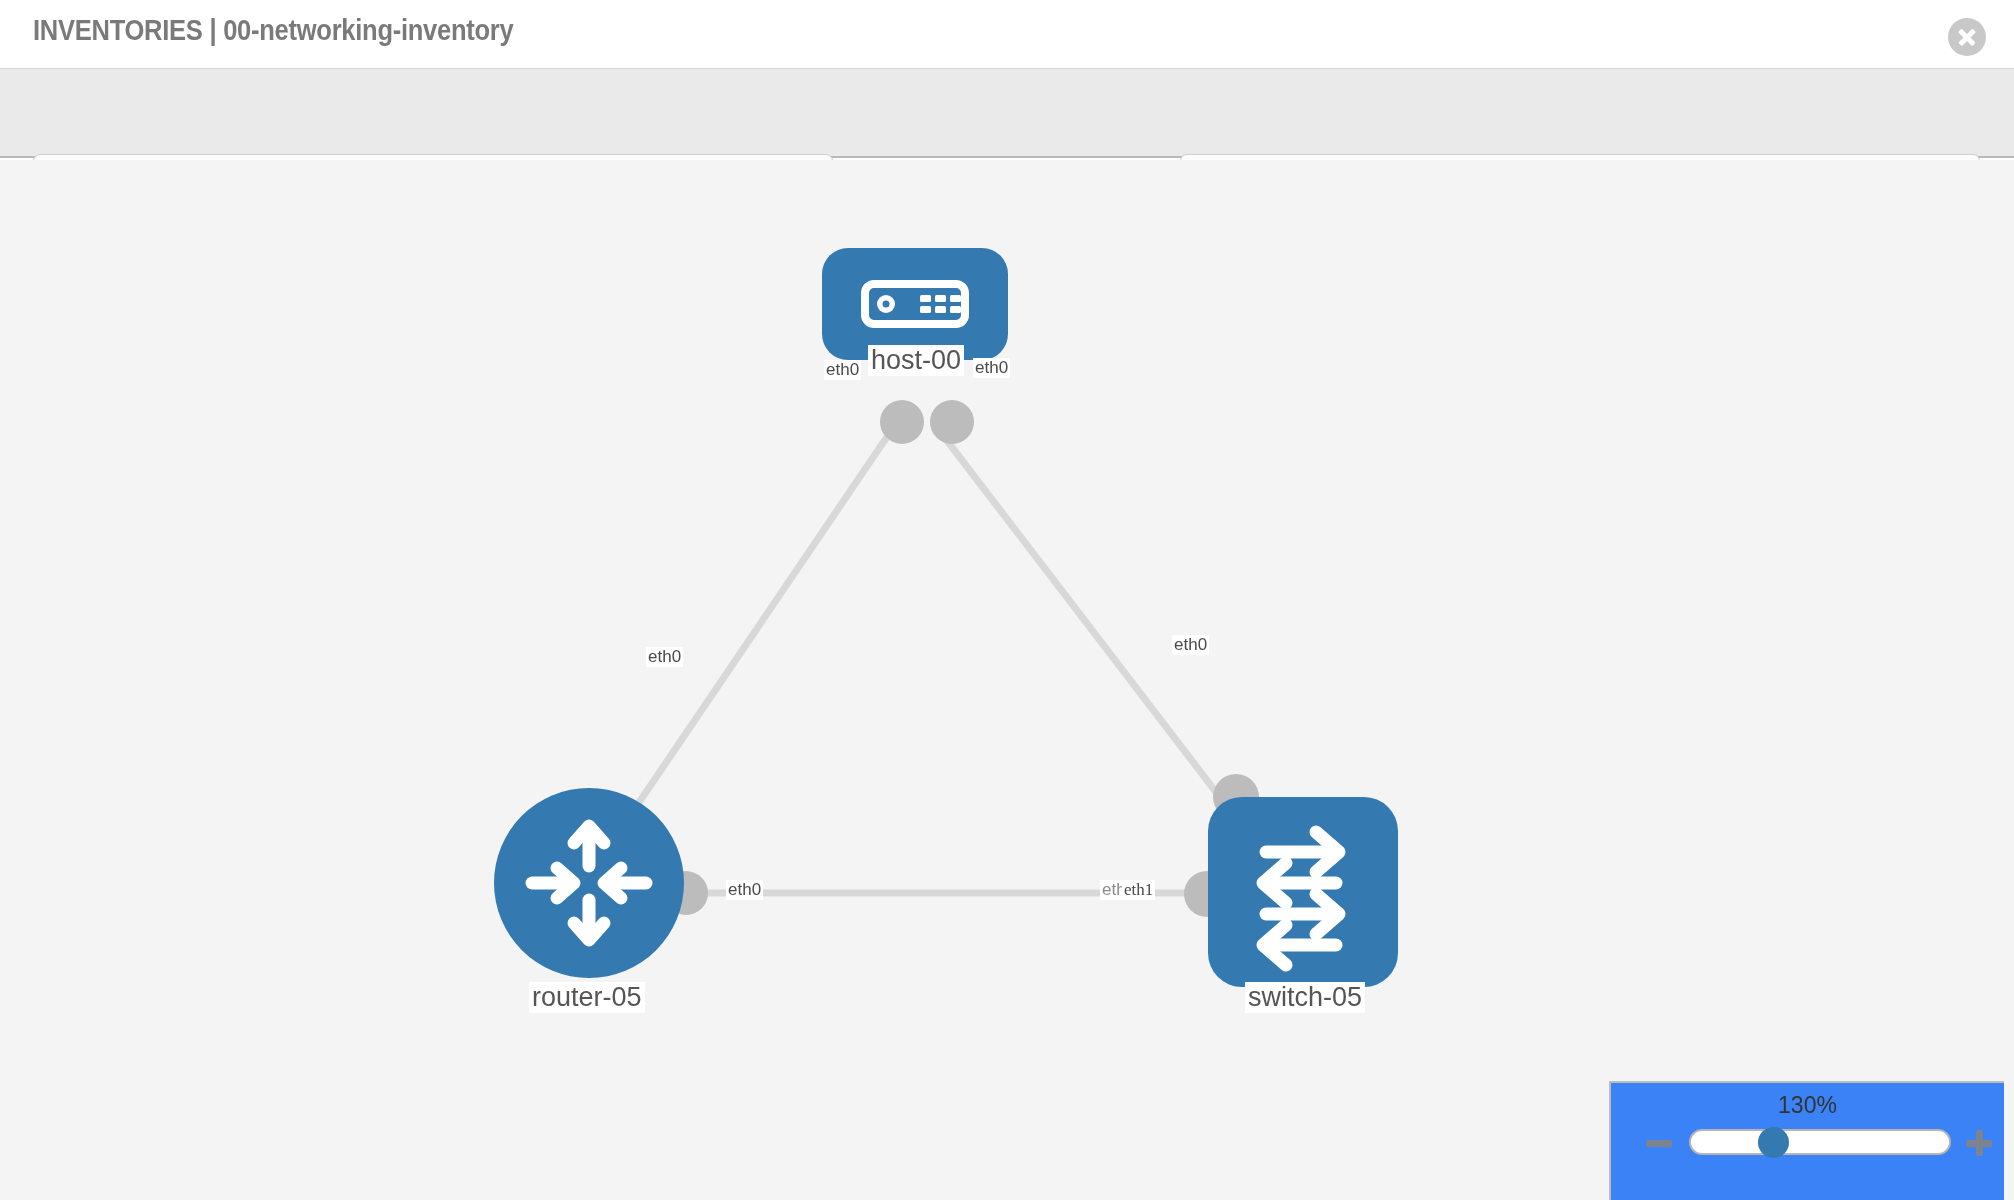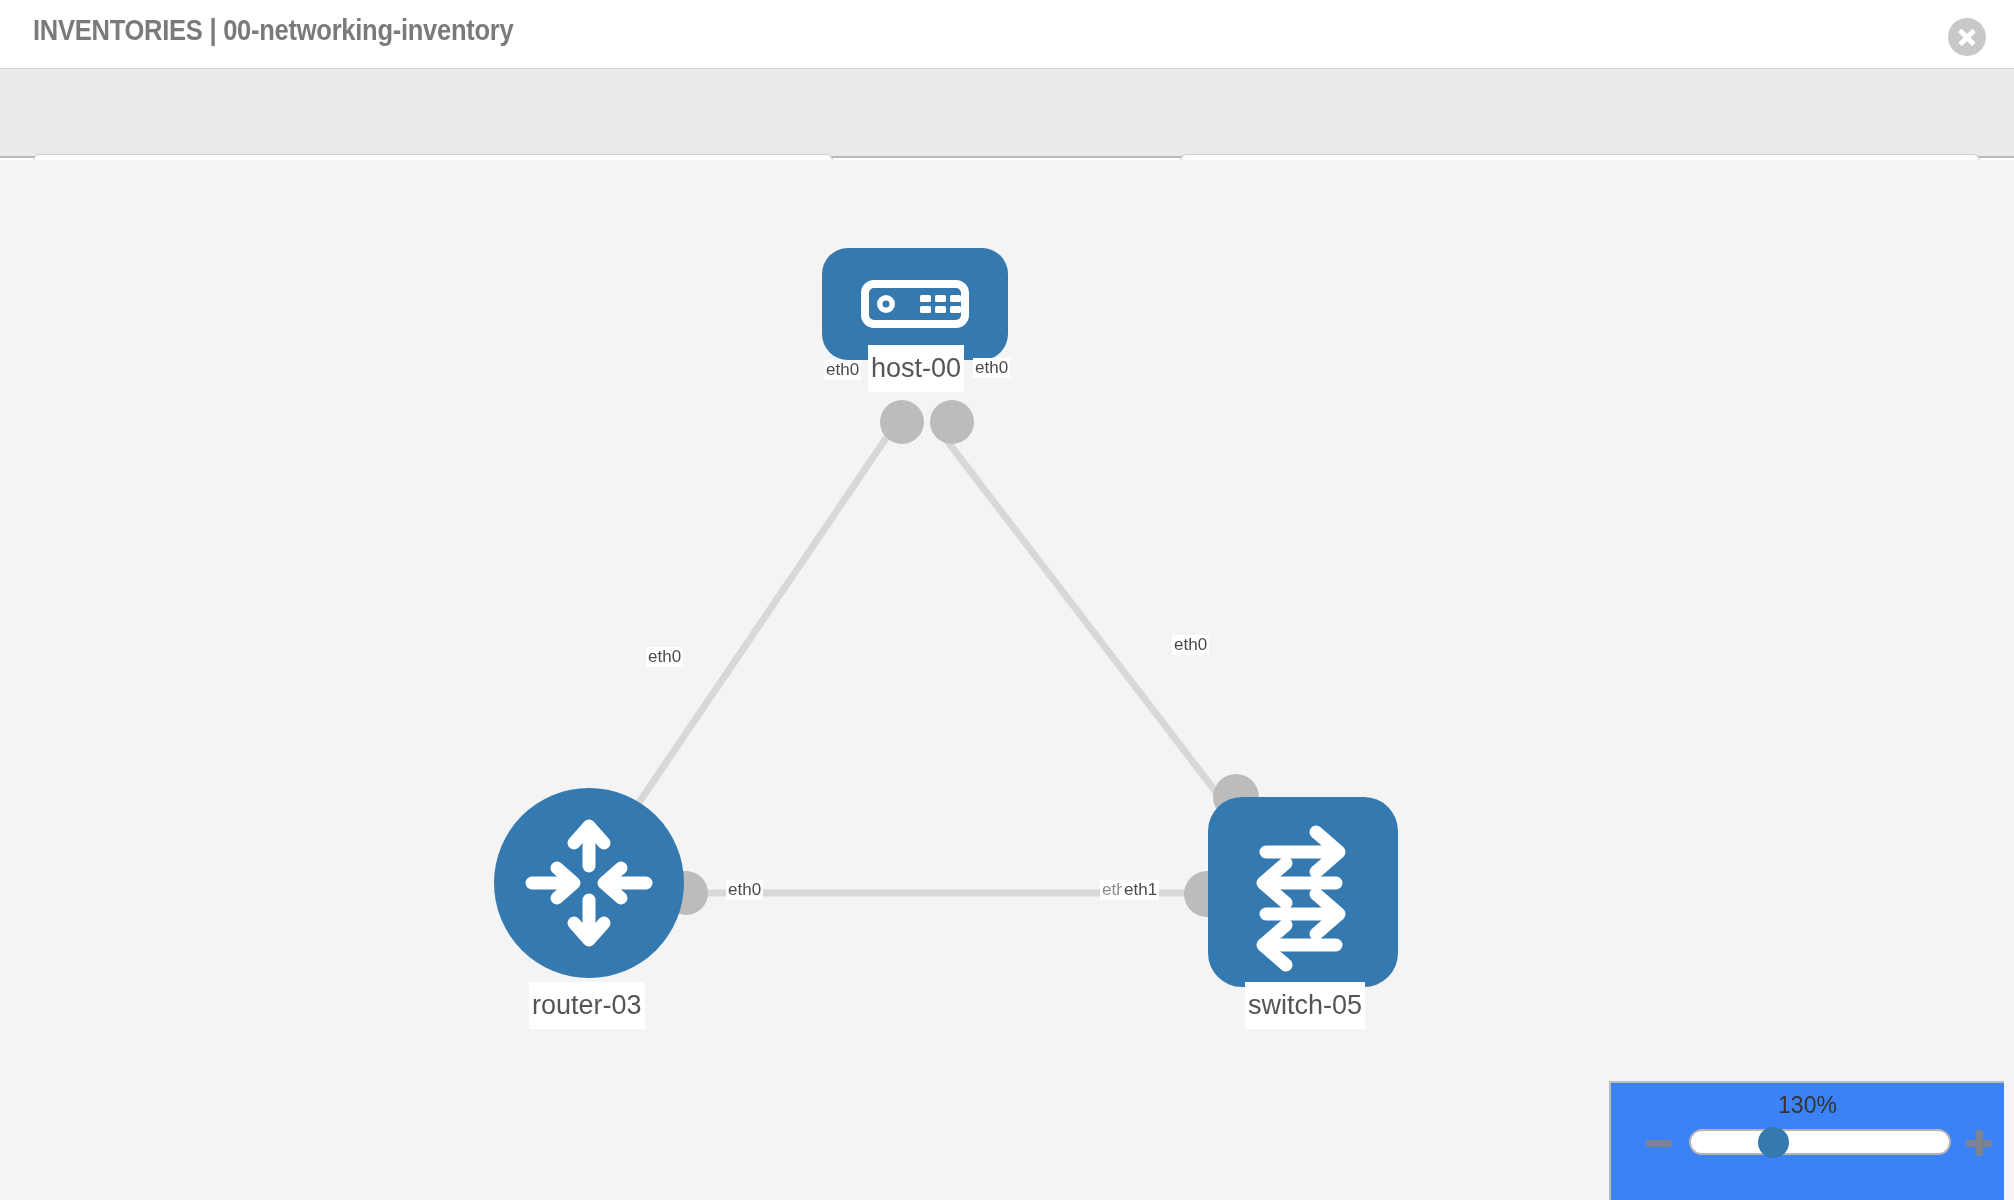--- a/index.html
+++ b/index.html
@@ -82,21 +82,21 @@
   #topo-svg { position: absolute; left: 0; top: 0; }
 
   .node { position: absolute; }
   .node-shape {
     position: absolute; background: #3479b0;
   }
   .node-label {
     position: absolute; white-space: nowrap;
     background: #ffffff;
     font-size: 27px; color: #555555;
-    padding: 8px 3px;
+    padding: 0 3px;
   }
   .edge-label {
     position: absolute; white-space: nowrap;
     background: #ffffff;
     font-size: 17px; color: #4a4a4a;
     padding: 0 2px;
   }
   .edge-label.behind { color: #8c8c8c; }
   .connector {
     position: absolute; background: #bcbcbc; border-radius: 50%;
@@ -226,21 +226,21 @@
 
             <path d="M38 95 L78 95"></path>
             <path d="M63 80 L80 95 L63 110"></path>
 
             <path d="M152 95 L112 95"></path>
             <path d="M127 80 L110 95 L127 110"></path>
           </g>
         </svg>
       </div>
 
-      <div class="node-label" style="left:529px; top:822px;">router-03</div>
+      <div class="node-label" style="left:529px; top:822px;">router-05</div>
     </div>
 
     <div class="node">
       <div class="connector" style="left:1213px; top:614px; width:46px; height:46px;"></div>
       <div class="connector" style="left:1184px; top:711px; width:46px; height:46px;"></div>
 
       <div class="node-shape" style="left:1208px; top:637px; width:190px; height:190px; border-radius:34px;">
         <svg width="190" height="190" viewBox="0 0 190 190">
           <g fill="none" stroke="#ffffff" stroke-width="13" stroke-linecap="round" stroke-linejoin="round">
 
@@ -261,21 +261,21 @@
 
       <div class="node-label" style="left:1245px; top:822px;">switch-05</div>
     </div>
 
     <div class="edge-label" style="left:824px; top:200px;">eth0</div>
     <div class="edge-label" style="left:973px; top:198px;">eth0</div>
     <div class="edge-label" style="left:646px; top:487px;">eth0</div>
     <div class="edge-label" style="left:1172px; top:475px;">eth0</div>
     <div class="edge-label" style="left:726px; top:720px;">eth0</div>
     <div class="edge-label behind" style="left:1100px; top:720px;">eth0</div>
-    <div class="edge-label" style="left:1122px; top:720px;">eth1</div>
+    <div class="edge-label" style="left:1122px; top:720px;font-family:Liberation Serif, serif;">eth1</div>
   </div>
 
   <div class="zoom-panel">
     <div class="zoom-value">130%</div>
     <div class="zoom-minus"></div>
     <div class="zoom-track"></div>
     <div class="zoom-thumb"></div>
     <div class="zoom-plus"></div>
   </div>
 

